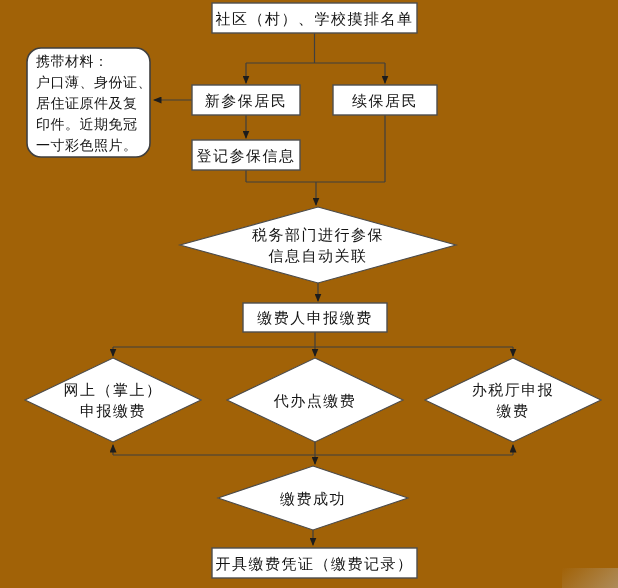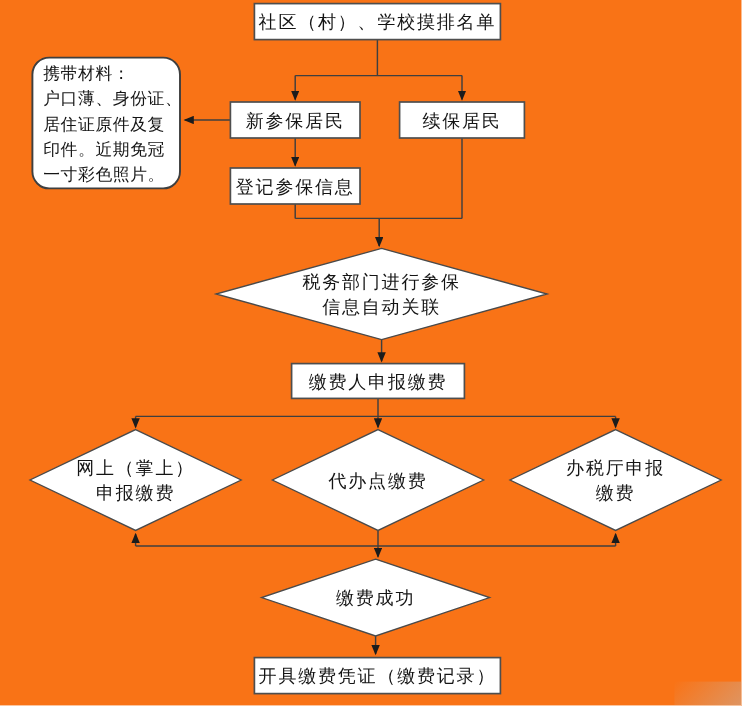--- a/index.html
+++ b/index.html
@@ -1,19 +1,19 @@
 <!DOCTYPE html>
 <html><head>
 <meta charset="utf-8">
 <style>
   html,body{margin:0;padding:0;background:#ffffff;}
   #canvas{
     position:relative;
     width:618px;height:588px;
-    background:#f97316;
+    background:#a16207;
     overflow:hidden;
     font-family:"DejaVu Serif","Liberation Serif",serif;
   }
   svg{position:absolute;left:0;top:0;}
   .edge{stroke:#3f3f3f;stroke-width:1.2;fill:none;}
   .shape-rect{fill:#ffffff;stroke:#4e4e4e;stroke-width:1.4;}
   .shape-rounded{fill:#ffffff;stroke:#3f3f3f;stroke-width:1.6;}
   .shape-diamond{fill:#ffffff;stroke:#4a4a4a;stroke-width:1.1;}
   .node-label{
     font-family:"DejaVu Serif","Liberation Serif",serif;

